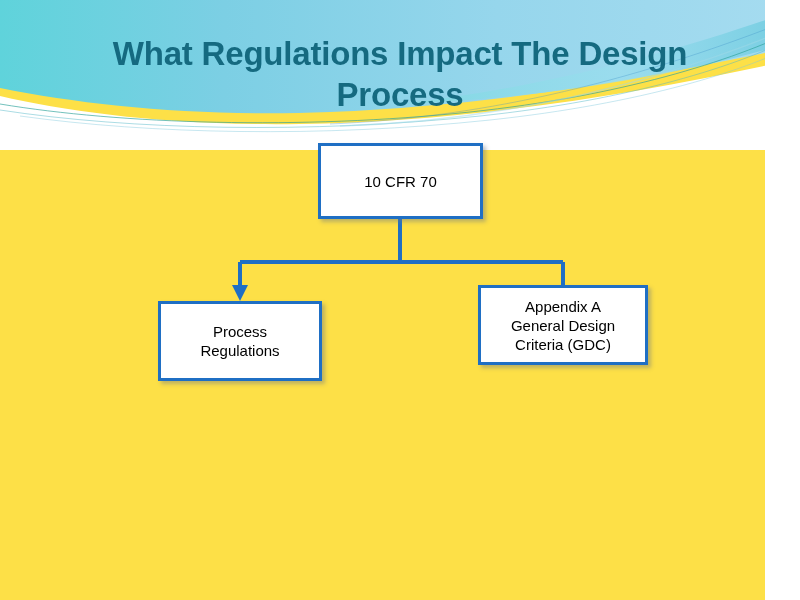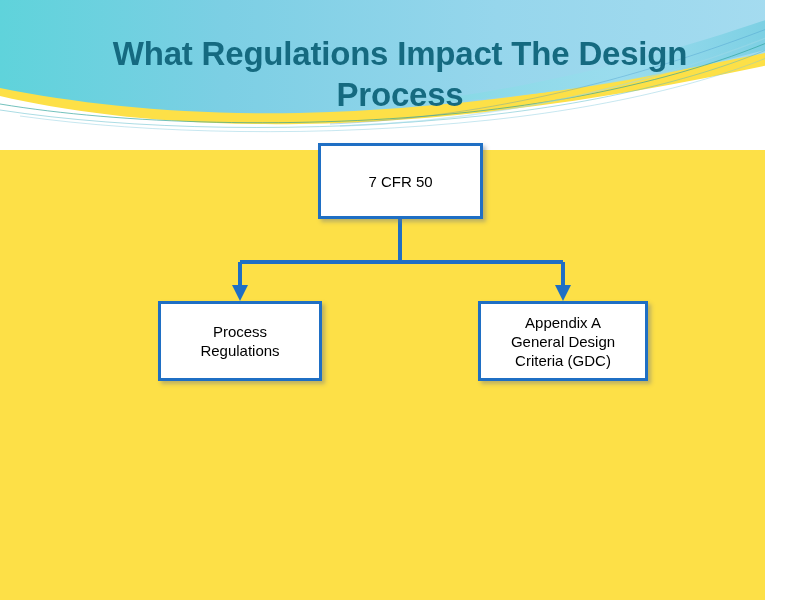--- a/index.html
+++ b/index.html
@@ -89,21 +89,21 @@
     height: 76px;
   }
   #node-specific {
     left: 158px;
     top: 301px;
     width: 164px;
     height: 80px;
   }
   #node-appendix {
     left: 478px;
-    top: 301px;
+    top: 285px;
     width: 170px;
     height: 80px;
     text-align: center;
   }
 </style>
 </head>
 <body>
 
 <div id="slide">
 
@@ -148,21 +148,21 @@
 
       <path d="M240,262 L563,262" stroke="#1F6FC4" stroke-width="4" fill="none"></path>
 
       <path d="M240,262 L240,288" stroke="#1F6FC4" stroke-width="4" fill="none"></path>
       <polygon points="240,301 232,285 248,285" fill="#1F6FC4"></polygon>
 
       <path d="M563,262 L563,288" stroke="#1F6FC4" stroke-width="4" fill="none"></path>
       <polygon points="563,301 555,285 571,285" fill="#1F6FC4"></polygon>
     </svg>
 
-    <div class="node" id="node-root">7 CFR 50</div>
+    <div class="node" id="node-root">10 CFR 70</div>
 
     <div class="node" id="node-specific">Process
 Regulations</div>
 
     <div class="node" id="node-appendix">Appendix A
 General Design
 Criteria (GDC)</div>
   </div>
 
 </div>

